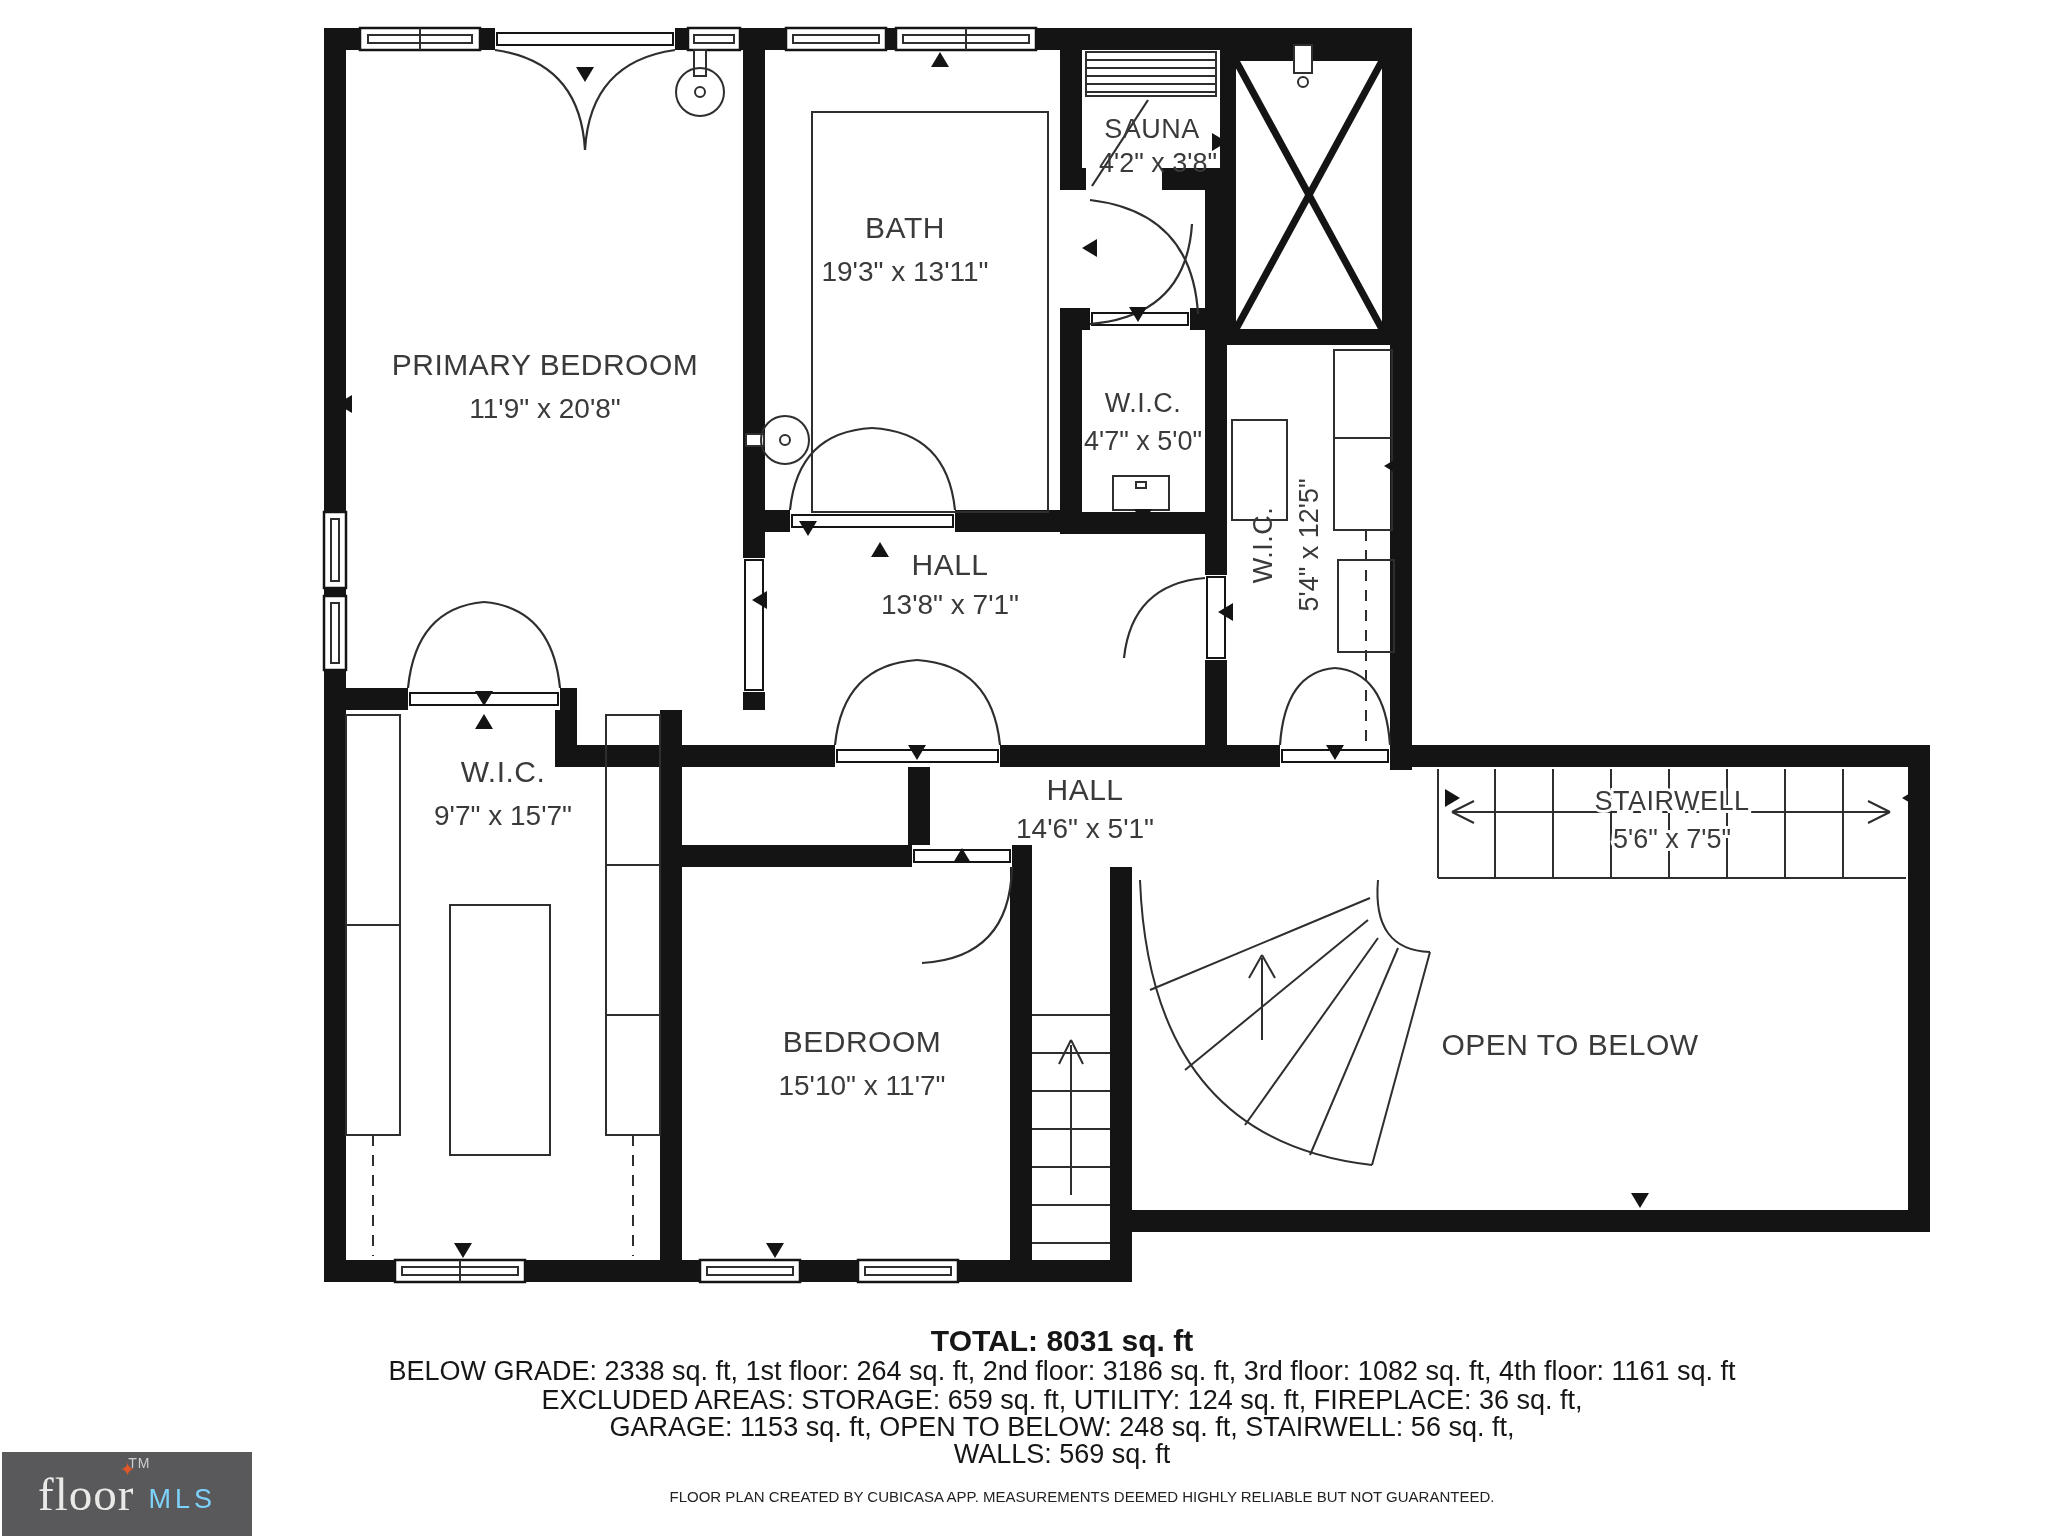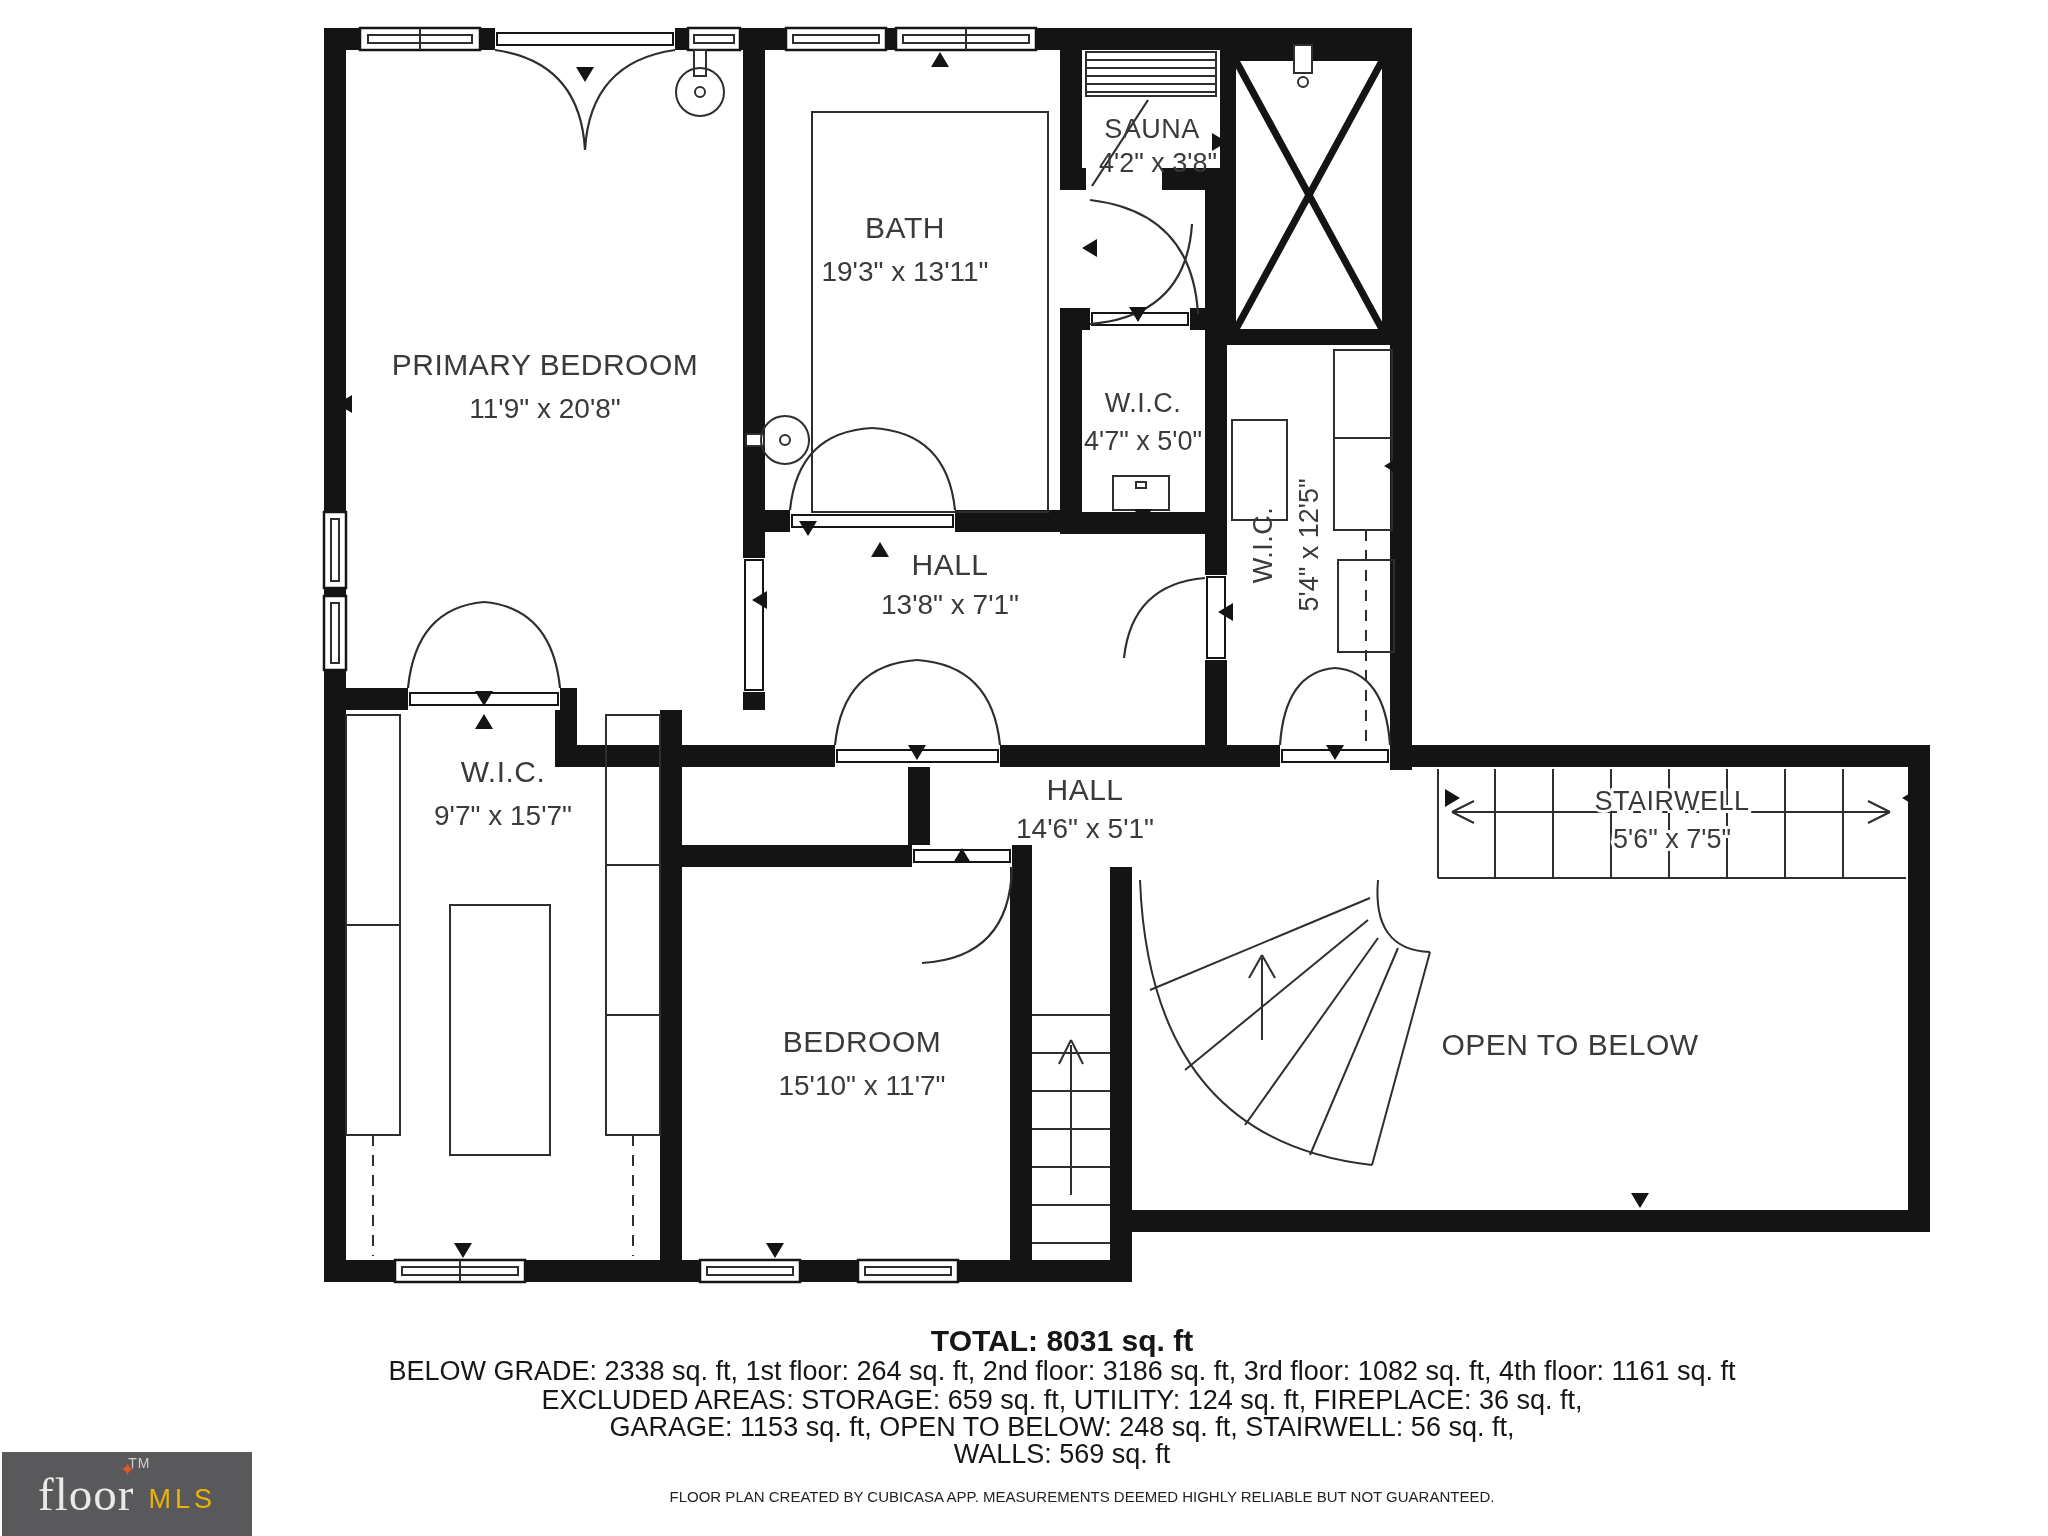--- a/index.html
+++ b/index.html
@@ -20,21 +20,21 @@
   .halo{paint-order:stroke;stroke:#ffffff;stroke-width:6;}
   .fline{position:absolute;left:38px;width:2048px;text-align:center;color:#161616;
          font-size:27px;line-height:1;}
   .ftotal{font-weight:bold;font-size:30px;}
   .fdisc{position:absolute;left:58px;width:2048px;text-align:center;color:#222;font-size:15px;}
   .logo{position:absolute;left:2px;top:1452px;width:250px;height:84px;background:#59595b;
         display:flex;align-items:center;justify-content:center;}
   .logo-bright{font-family:"Liberation Serif",serif;font-size:47px;color:#e9e9e7;position:relative;letter-spacing:1px;}
   .logo-star{position:absolute;top:-9px;right:-2px;font-size:19px;color:#e0572b;font-family:"DejaVu Sans",sans-serif;}
   .logo-tm{position:absolute;top:-12px;right:-16px;font-size:14px;color:#cfcfcf;font-family:"Liberation Sans",sans-serif;}
-  .logo-mls{font-family:"Liberation Sans",sans-serif;font-size:27px;color:#eab308;letter-spacing:4px;margin-left:14px;padding-top:10px;}
+  .logo-mls{font-family:"Liberation Sans",sans-serif;font-size:27px;color:#7dd3fc;letter-spacing:4px;margin-left:14px;padding-top:10px;}
 </style>
 </head>
 <body>
 
 <div class="stage">
 
 <svg width="2048" height="1536" viewBox="0 0 2048 1536">
 
   <g>
     <rect class="w" x="324" y="28" width="1088" height="22"></rect>

